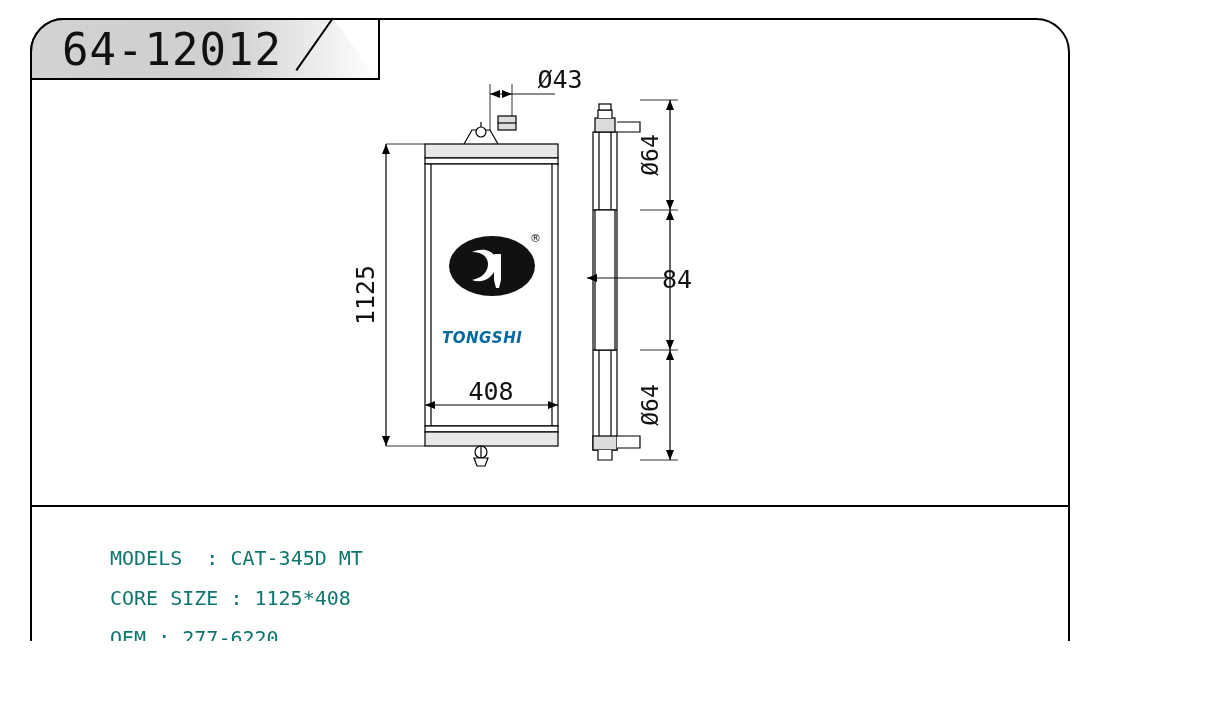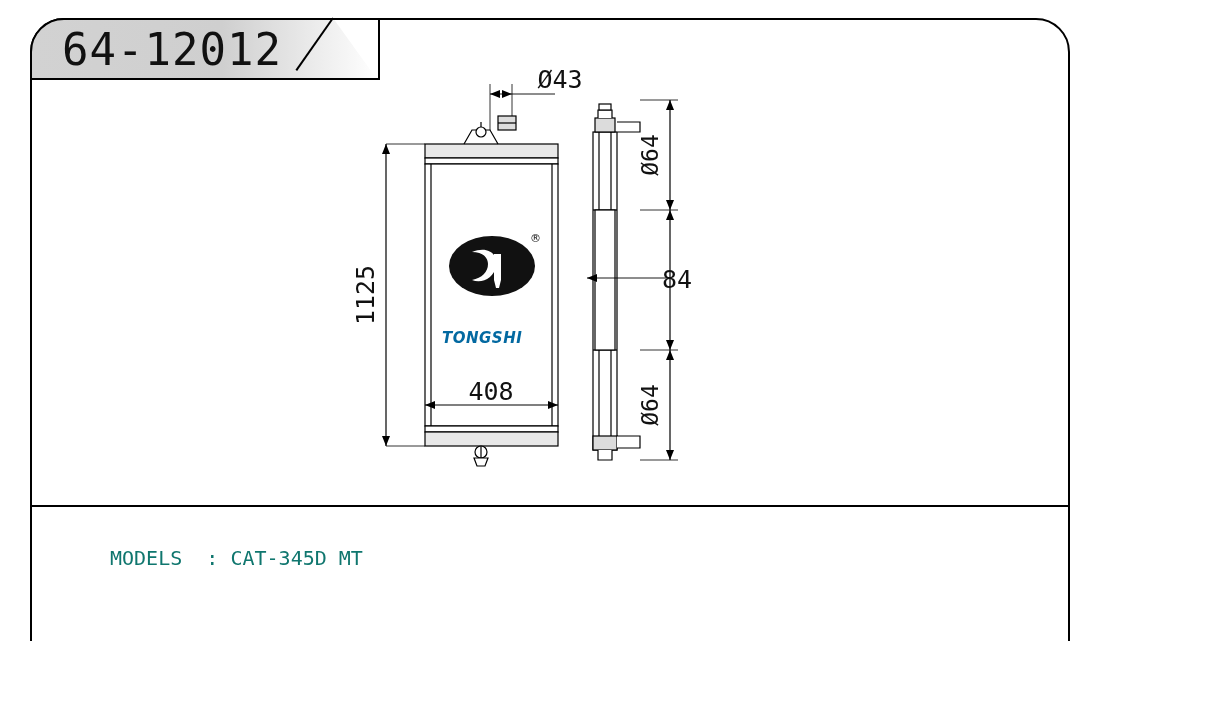--- a/index.html
+++ b/index.html
@@ -273,23 +273,25 @@
     <span class="logo-text">TONGSHI</span>
   </div>
 
   <div class="specs">
 
     <div class="spec-row">
       <span class="spec-col left"><span>MODELS  :</span> <span>CAT-345D MT</span></span>
     </div>
 
     <div class="spec-row">
-    </div>
-
-    <div class="spec-row">
+      <span class="spec-col left"><span>CORE SIZE :</span> <span>1125*408</span></span>
+    </div>
+
+    <div class="spec-row">
+      <span class="spec-col right"><span>OEM :</span> <span>277-6220</span></span>
     </div>
 
     <div class="spec-row">
     </div>
 
   </div>
 
 </div>
 
 </body></html>

